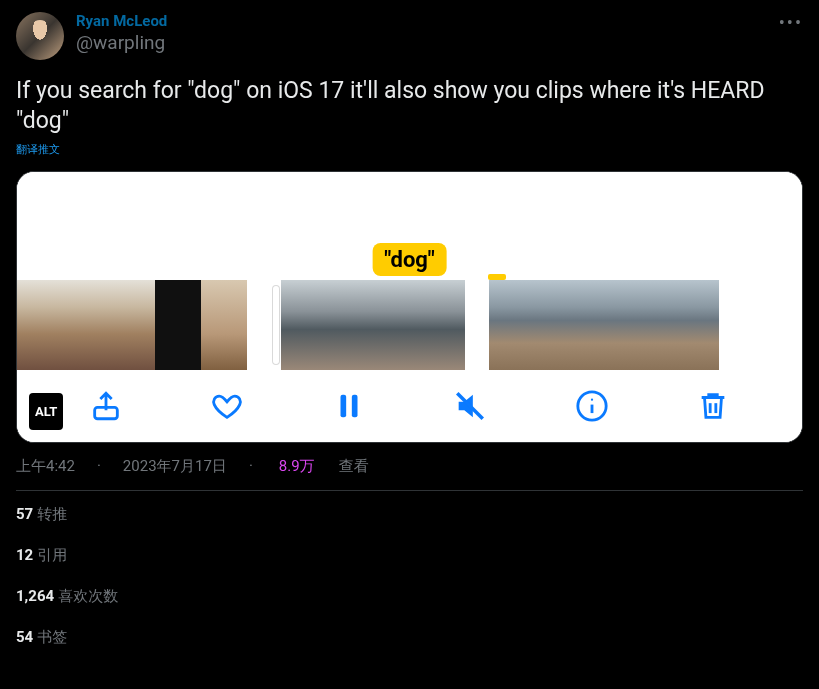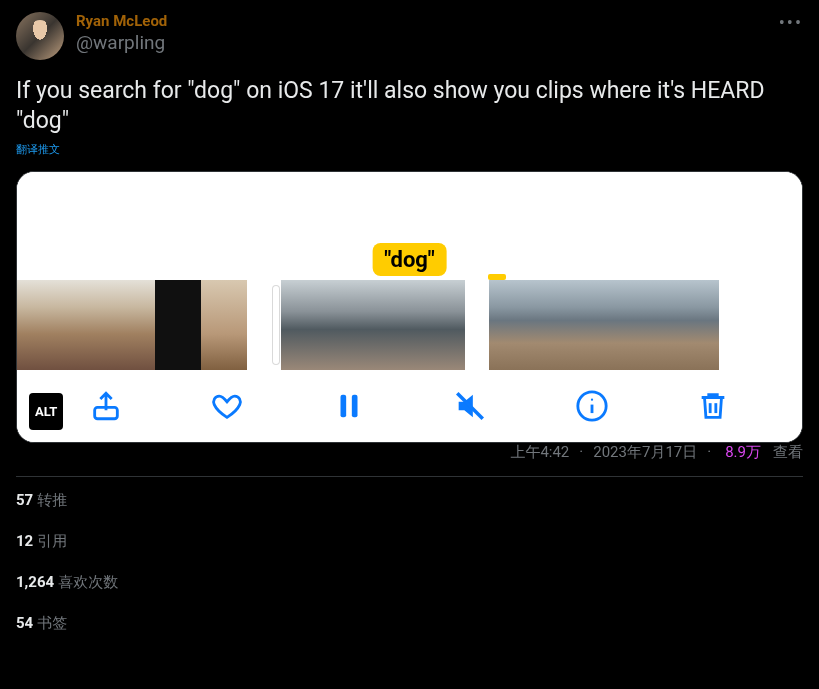--- a/index.html
+++ b/index.html
@@ -31,21 +31,21 @@
   }
   .avatar::after {
     content:"";
     position:absolute;
     left:12px; top:8px;
     width:24px; height:28px;
     background: radial-gradient(ellipse at 50% 30%, #e8c8a8 40%, transparent 41%);
     border-radius: 50% 50% 40% 40%;
   }
   .name-block { display:flex; flex-direction:column; line-height:1.25; }
-  .display-name { font-weight:700; font-size:15px; color:#a16207; }
+  .display-name { font-weight:700; font-size:15px; color:#0369a1; }
   .handle { font-size:19px; color:#71767b; }
   .more-icon {
     position:absolute; right:0; top:0;
     color:#71767b; font-size:18px; letter-spacing:2px;
     cursor:pointer;
   }
   .tweet-text {
     margin-top:16px;
     font-size:23px;
     line-height:1.3;
@@ -144,26 +144,26 @@
     left:12px;
     bottom:12px;
     background:#000;
     color:#fff;
     font-weight:700;
     font-size:13px;
     padding:11px 6px;
     border-radius:4px;
   }
   .meta-row {
+    margin-top:14px;
     font-size:15px;
     color:#71767b;
     display:flex;
     align-items:center;
-    gap:8px;
-    justify-content:flex-end;
+    gap:20px;
   }
   .meta-row .sep { margin:0 2px; }
   .meta-row .views-num { color:#d946ef; font-weight:400; margin-left:4px; }
   .divider {
     height:1px;
     background:#2f3336;
     margin-top:14px;
   }
   .stats-row {
     display:flex;

